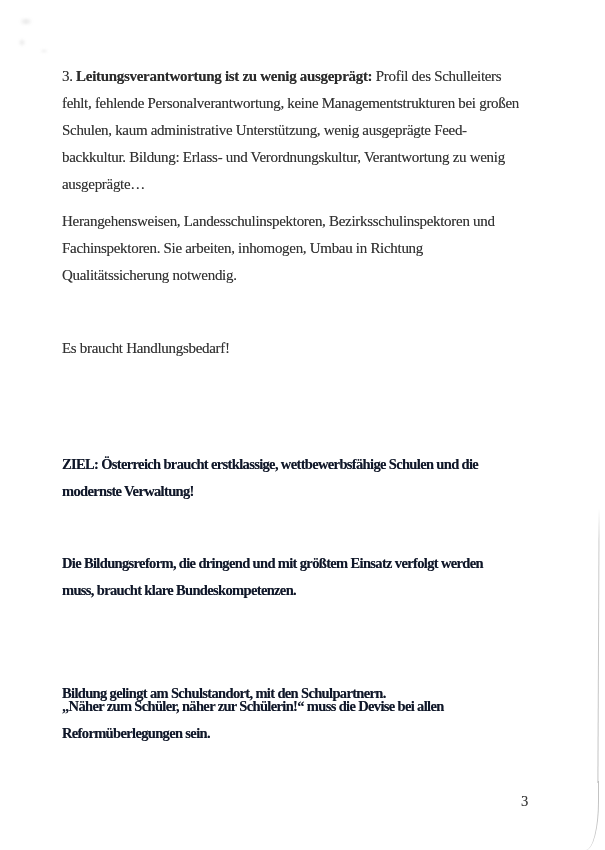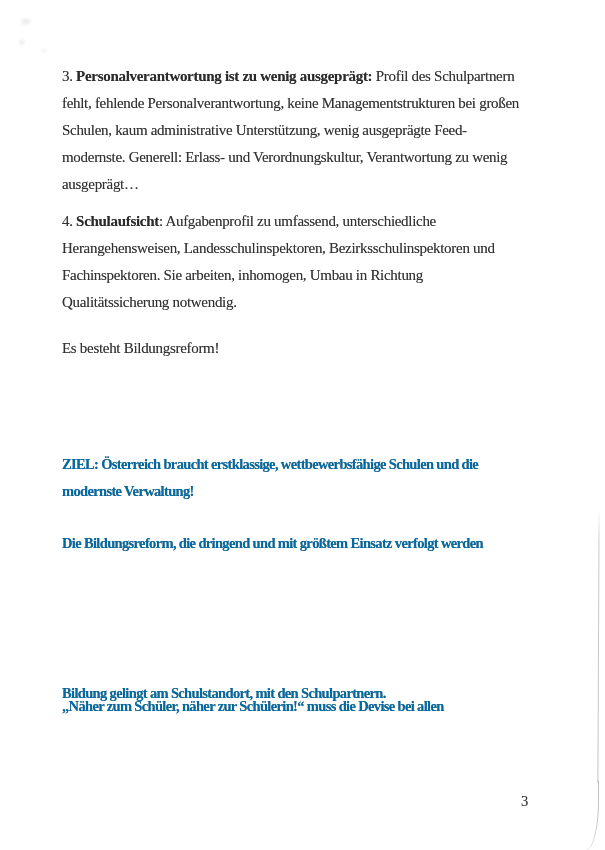--- a/index.html
+++ b/index.html
@@ -19,21 +19,21 @@
     font-size: 15px;
     line-height: 27px;
     letter-spacing: -0.3px;
     color: #333333;
   }
   .b { font-weight: bold; color: #2b2b2b; }
   .boldpara .line {
     font-weight: bold;
     font-size: 14.5px;
     letter-spacing: -0.65px;
-    color: #0369a1;
+    color: #0f172a;
   }
   .page-number {
     position: absolute;
     left: 521px;
     top: 788px;
     font-size: 14.5px;
     line-height: 27px;
     color: #3a3a3a;
   }
   
@@ -68,54 +68,55 @@
 </head>
 <body>
 
 <div class="page">
 
   <div class="smudge s1"></div>
   <div class="smudge s2"></div>
   <div class="smudge s3"></div>
 
   <div class="para" style="top:63px">
-    <div class="line"><span>3. </span><span class="b">Personalverantwortung ist zu wenig ausgeprägt:</span><span> Profil des Schulpartnern</span></div>
+    <div class="line"><span>3. </span><span class="b">Leitungsverantwortung ist zu wenig ausgeprägt:</span><span> Profil des Schulleiters</span></div>
     <div class="line">fehlt, fehlende Personalverantwortung, keine Managementstrukturen bei großen</div>
     <div class="line">Schulen, kaum administrative Unterstützung, wenig ausgeprägte Feed-</div>
-    <div class="line">modernste. Generell: Erlass- und Verordnungskultur, Verantwortung zu wenig</div>
-    <div class="line">ausgeprägt…</div>
+    <div class="line">backkultur. Bildung: Erlass- und Verordnungskultur, Verantwortung zu wenig</div>
+    <div class="line">ausgeprägte…</div>
   </div>
 
   <div class="para" style="top:208px">
-    <div class="line"><span>4. </span><span class="b">Schulaufsicht</span><span>: Aufgabenprofil zu umfassend, unterschiedliche</span></div>
     <div class="line">Herangehensweisen, Landesschulinspektoren, Bezirksschulinspektoren und</div>
     <div class="line">Fachinspektoren. Sie arbeiten, inhomogen, Umbau in Richtung</div>
     <div class="line">Qualitätssicherung notwendig.</div>
   </div>
 
   <div class="para" style="top:335px">
-    <div class="line">Es besteht Bildungsreform!</div>
+    <div class="line">Es braucht Handlungsbedarf!</div>
   </div>
 
   <div class="para boldpara" style="top:451px">
     <div class="line">ZIEL: Österreich braucht erstklassige, wettbewerbsfähige Schulen und die</div>
     <div class="line">modernste Verwaltung!</div>
   </div>
 
-  <div class="para boldpara" style="top:530px">
+  <div class="para boldpara" style="top:550px">
     <div class="line">Die Bildungsreform, die dringend und mit größtem Einsatz verfolgt werden</div>
+    <div class="line">muss, braucht klare Bundeskompetenzen.</div>
   </div>
 
 
   <div class="para boldpara" style="top:680px">
     <div class="line">Bildung gelingt am Schulstandort, mit den Schulpartnern.</div>
   </div>
 
   <div class="para boldpara" style="top:693px">
     <div class="line">„Näher zum Schüler, näher zur Schülerin!“ muss die Devise bei allen</div>
+    <div class="line">Reformüberlegungen sein.</div>
   </div>
 
   <div class="page-number">3</div>
 
   <div class="paper-edge-top"></div>
   <div class="paper-edge-bottom"></div>
 
 </div>
 
 </body></html>

